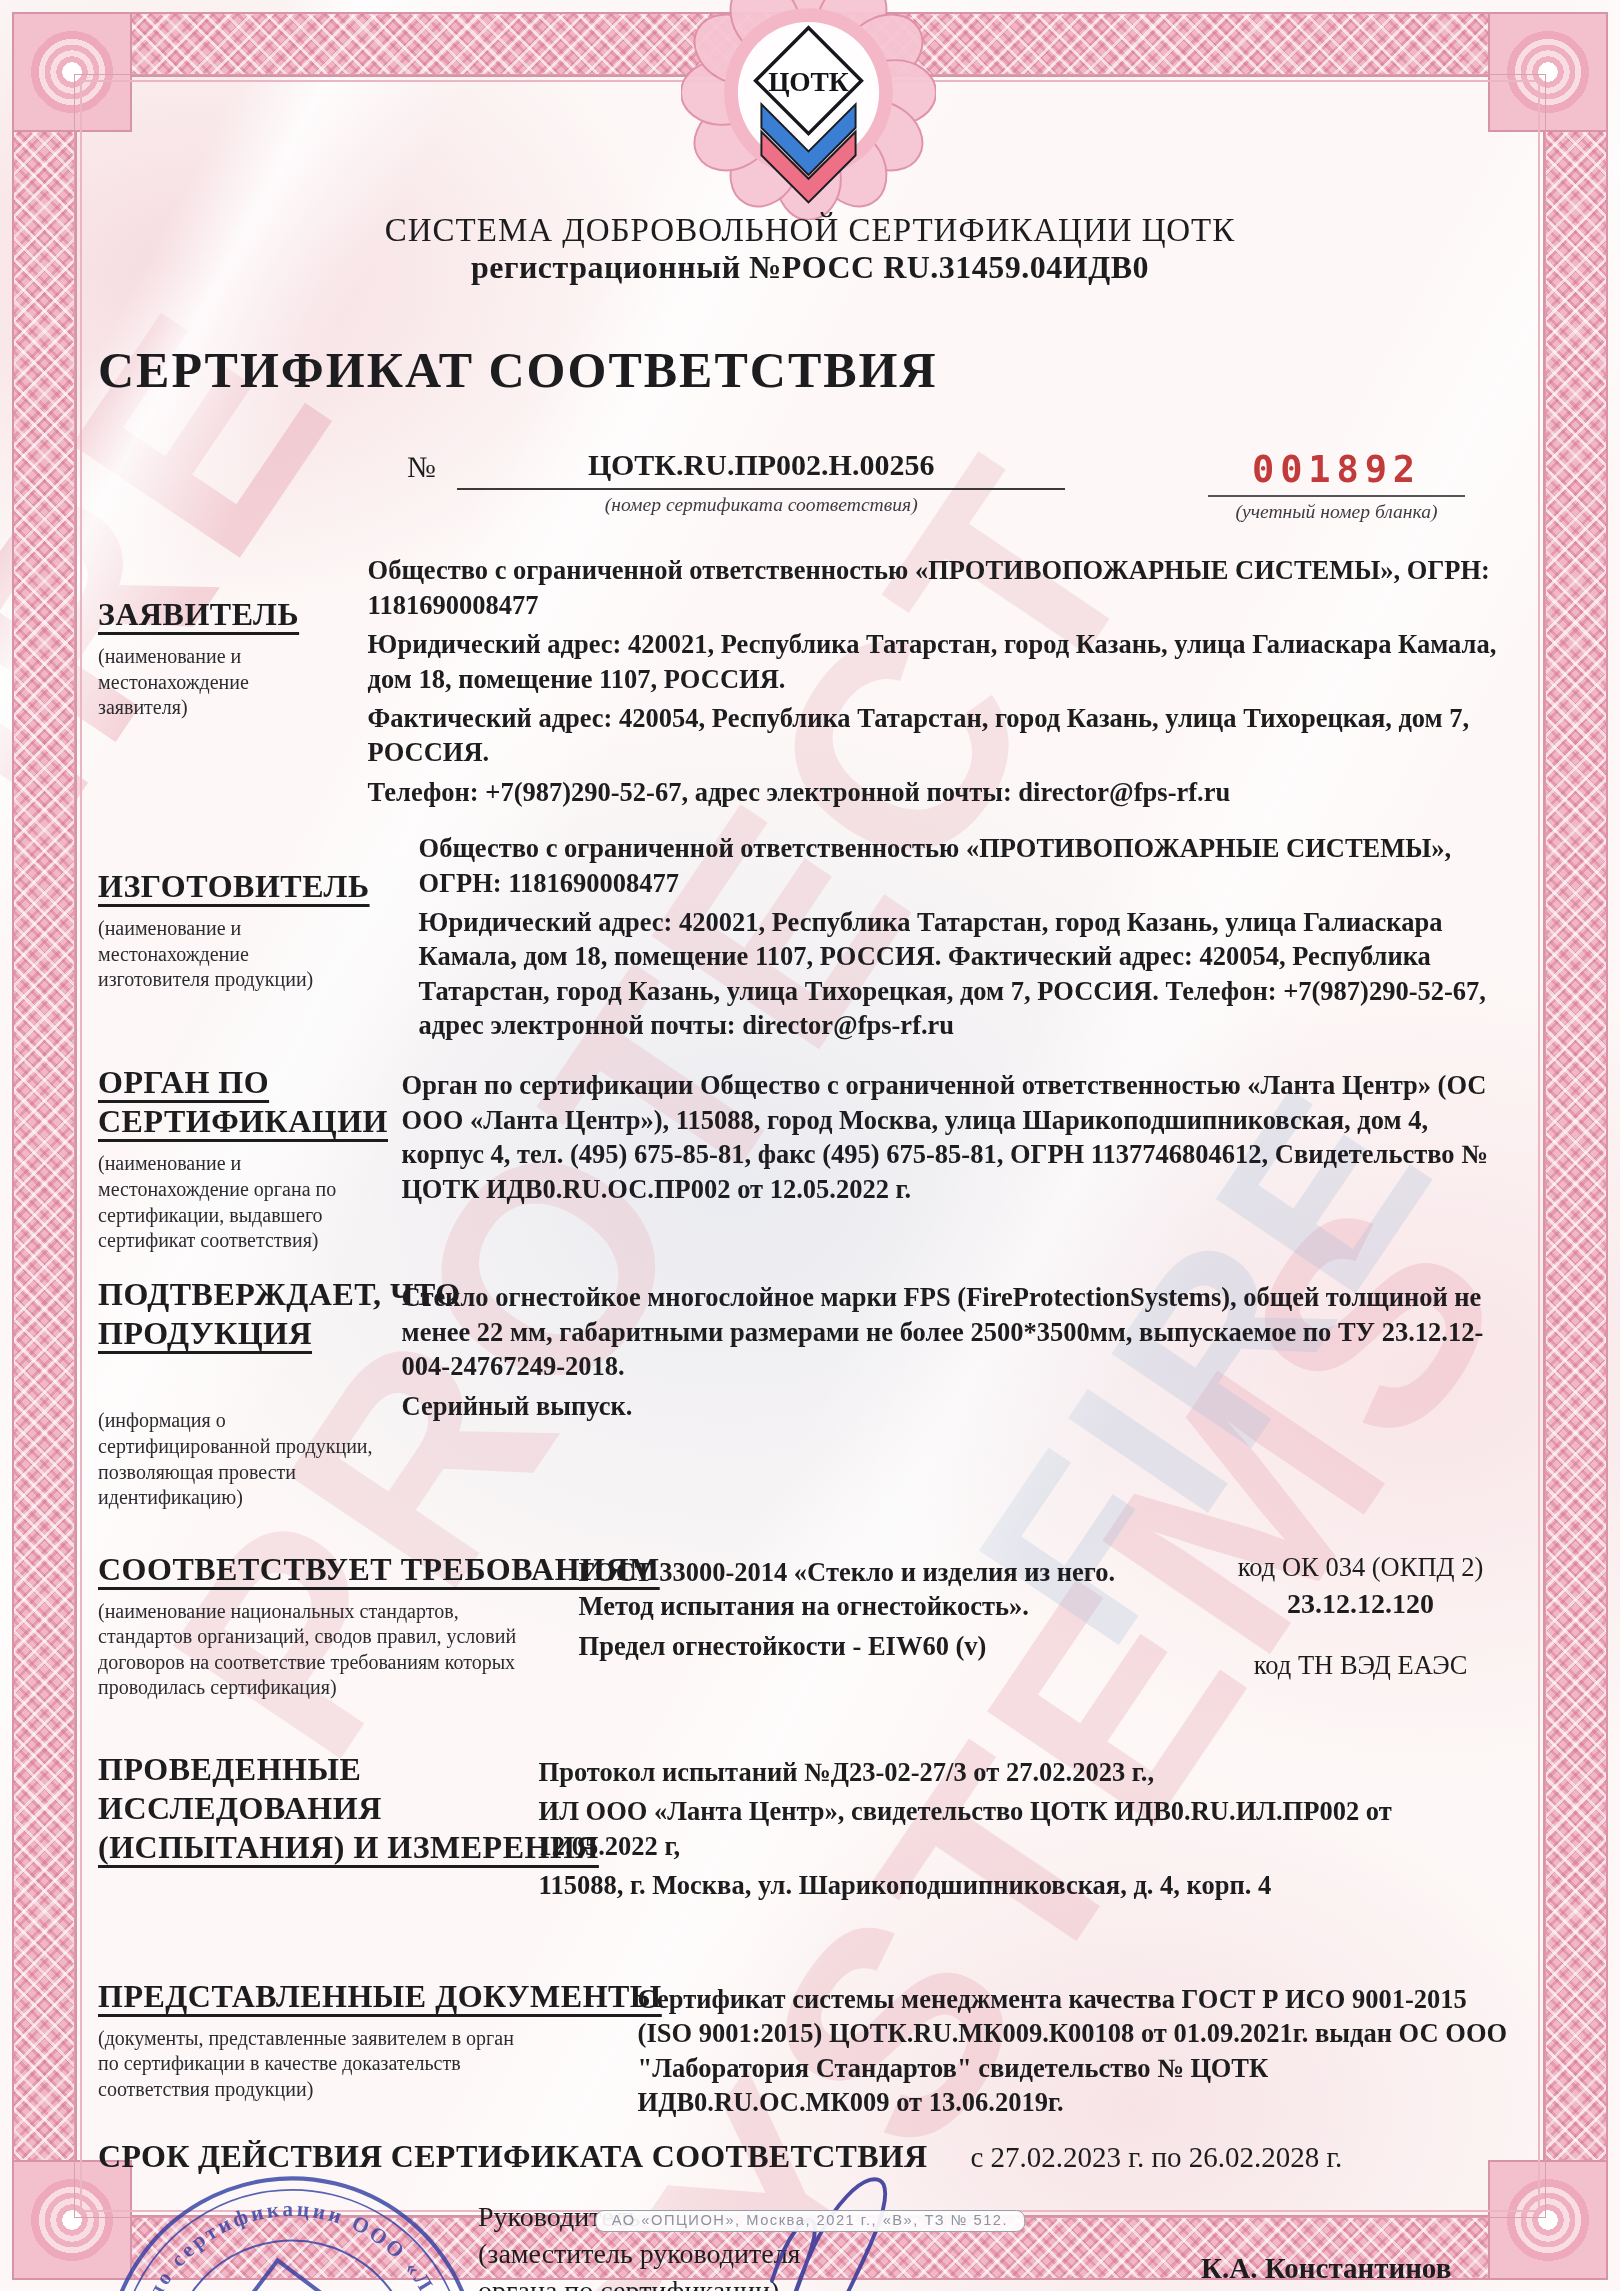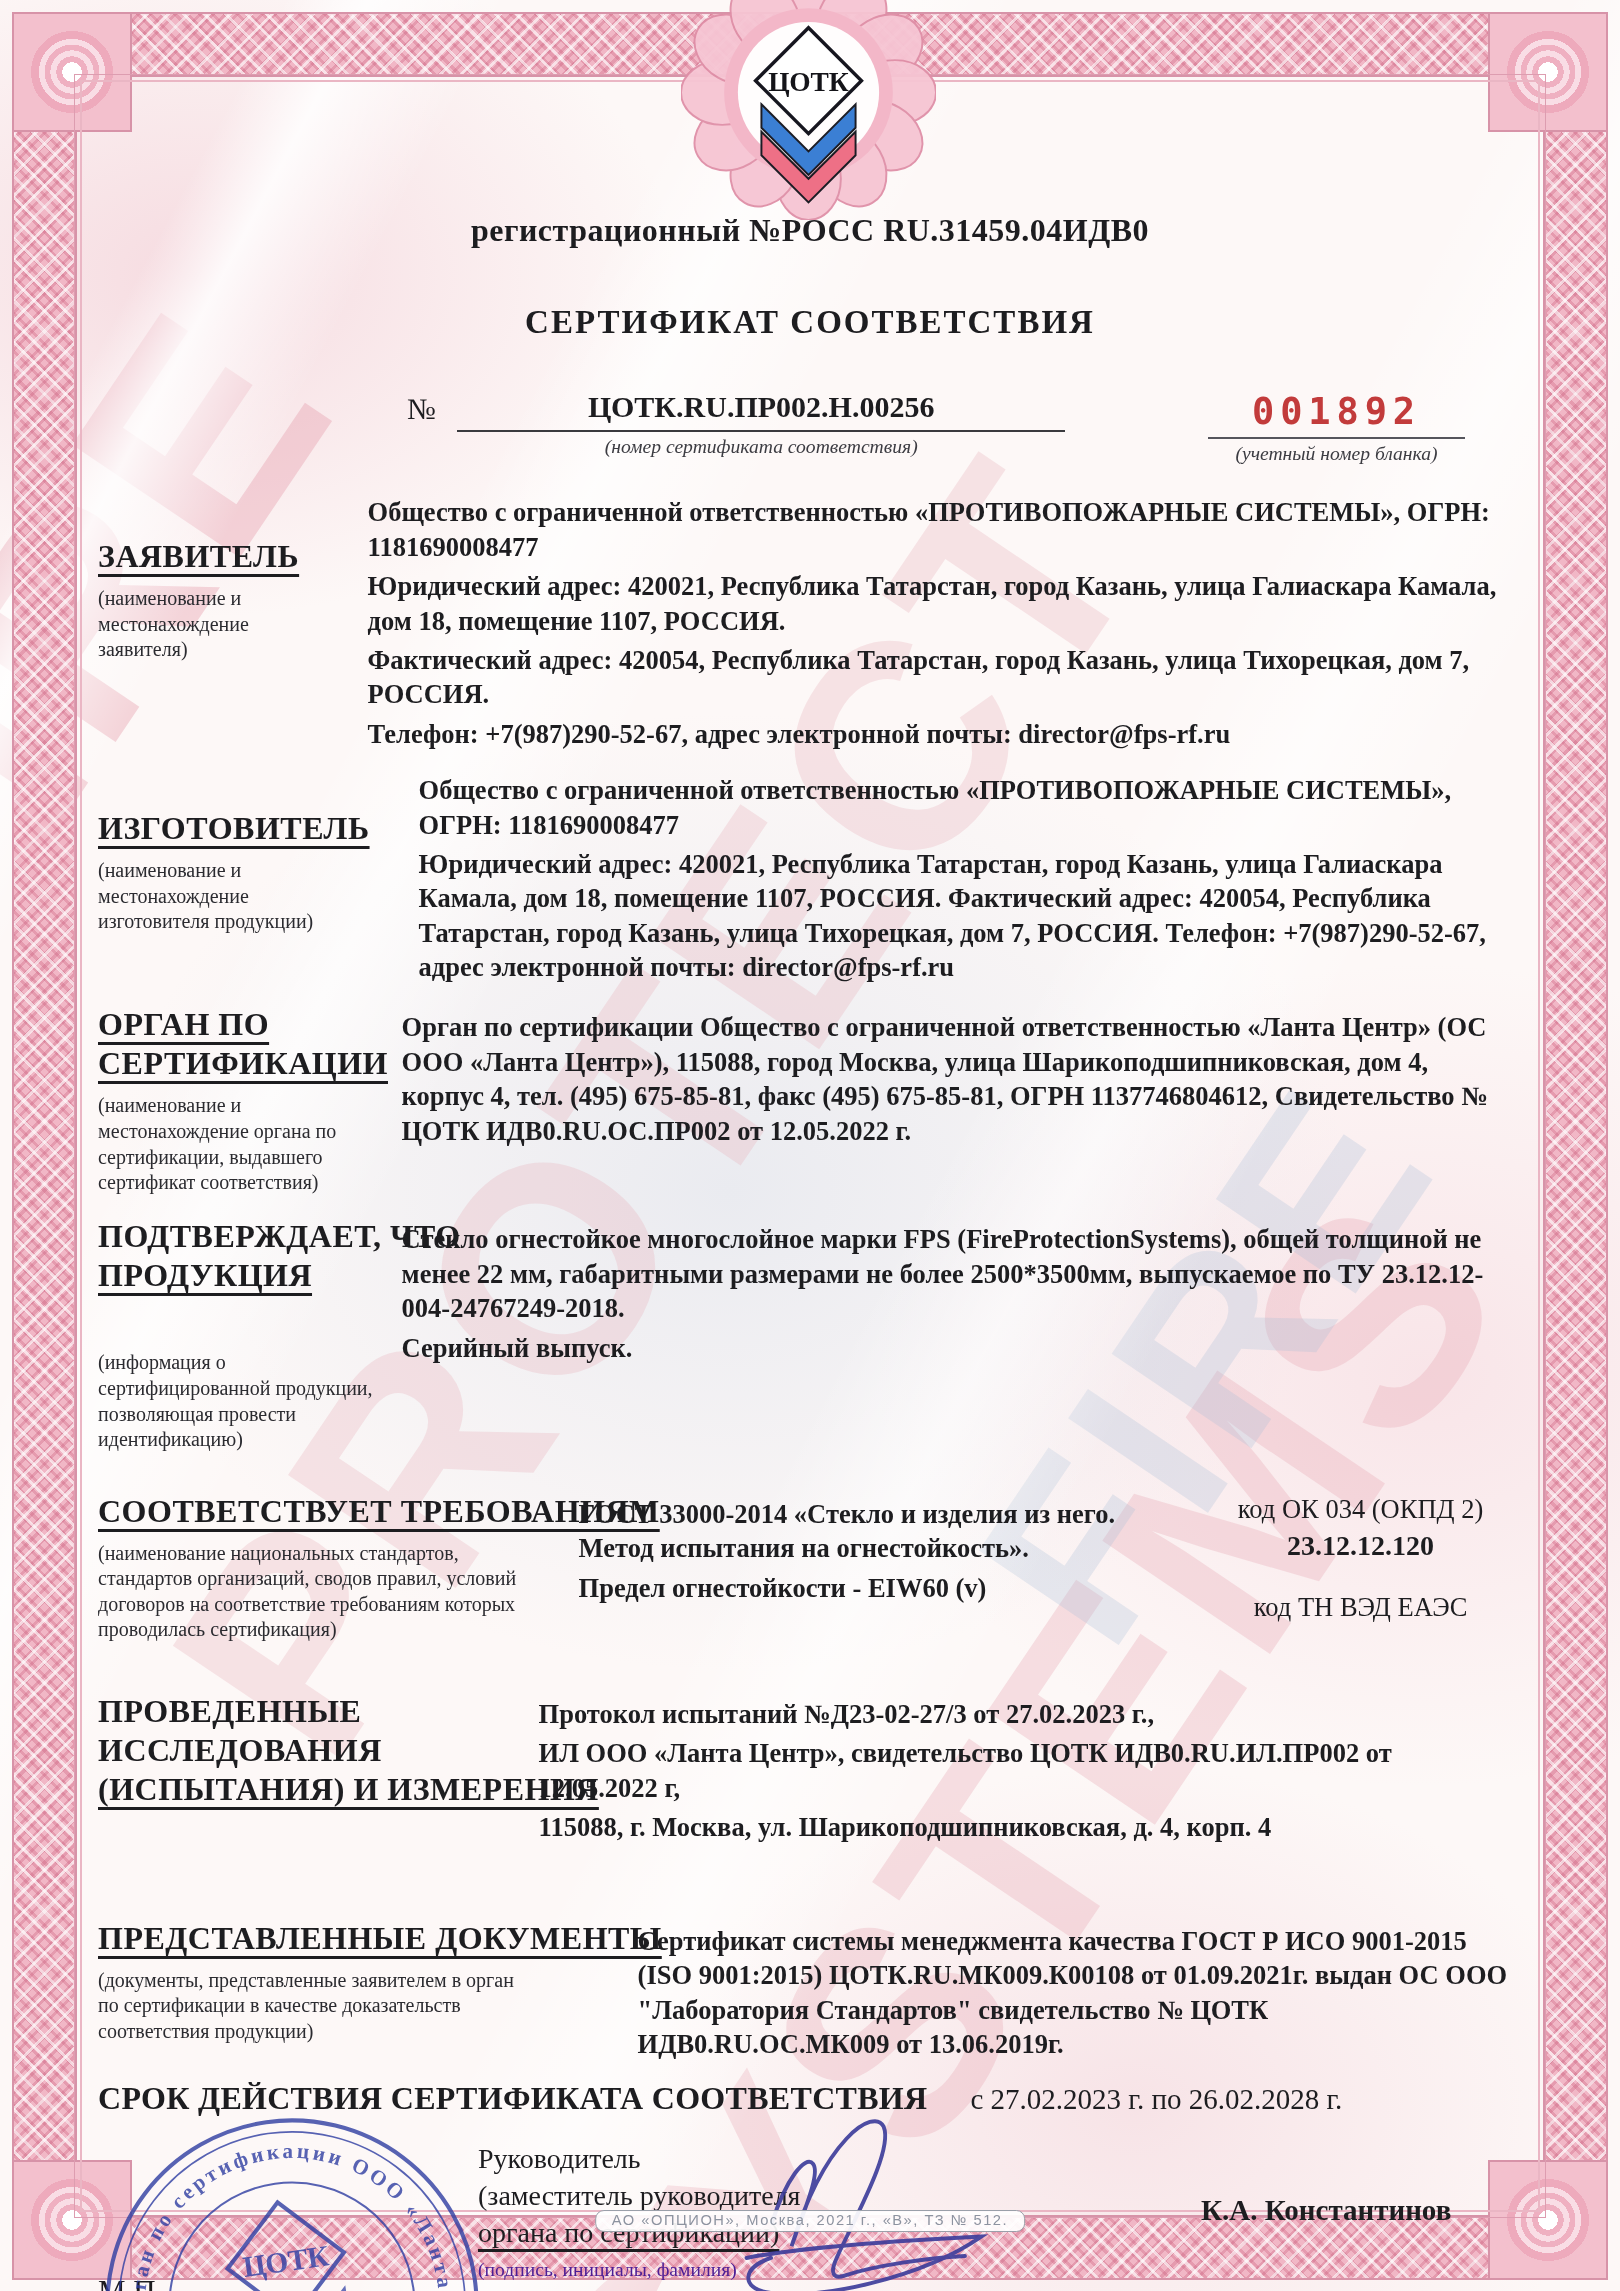--- a/index.html
+++ b/index.html
@@ -47,21 +47,21 @@
   .c-tl{left:11.8px;top:11.8px;} .c-tr{right:11.8px;top:11.8px;}
   .c-bl{left:11.8px;bottom:11.8px;} .c-br{right:11.8px;bottom:11.8px;}
   .innerline{position:absolute;z-index:3;inset:80px;border:2px solid #eab6c4;pointer-events:none;}
   .innerline2{position:absolute;z-index:3;inset:74px;border:1px solid #dd9db0;pointer-events:none;}
   
   .rosette{position:absolute;z-index:4;left:681px;top:-35px;width:255px;height:255px;}
   
   .content{position:relative;z-index:4;padding:212px 98px 0 98px;}
   .sys-line{text-align:center;font-size:33px;letter-spacing:1px;}
   .reg-line{text-align:center;font-size:32px;font-weight:bold;margin-top:0;letter-spacing:0.5px;}
-  .cert-title{text-align:center;font-size:33px;font-weight:bold;letter-spacing:2px;margin-top:55px;}
+  .cert-title{text-align:left;font-size:50px;font-weight:bold;letter-spacing:2px;margin-top:55px;}
   .numrow{display:flex;align-items:flex-start;margin-top:49px;}
   .numsign{font-size:30px;margin-left:309px;padding-top:2px;}
   .numblock{width:608px;margin-left:21.6px;text-align:center;}
   .numvalue{font-size:30px;font-weight:bold;border-bottom:2px solid #3a3a3e;padding-bottom:5.9px;}
   .numcaption{font-size:19.6px;font-style:italic;color:#3c3c42;margin-top:3.9px;}
   .blankblock{width:257px;margin-left:auto;margin-right:57px;text-align:center;}
   .blankvalue{font-family:"DejaVu Sans Mono",monospace;font-size:37px;font-weight:bold;
     color:#c23b3b;letter-spacing:5.9px;border-bottom:2px solid #55555c;padding-bottom:3.9px;}
   
   .sec{display:grid;column-gap:19.6px;}
@@ -154,20 +154,21 @@
     <g>
       <path d="M 82,170 L 130,218 L 178,170 L 178,194 L 130,242 L 82,194 Z" fill="#ee7086" stroke="#1c1c24" stroke-width="2"></path>
       <path d="M 82,142 L 130,190 L 178,142 L 178,166 L 130,214 L 82,166 Z" fill="#3b7fd4" stroke="#1c1c24" stroke-width="2"></path>
       <polygon points="130,64 184,118 130,172 76,118" fill="#ffffff" stroke="#16161f" stroke-width="3.5"></polygon>
       <text x="130" y="128" text-anchor="middle" font-size="28" font-weight="bold" fill="#141419">ЦОТК</text>
     </g>
   </svg>
 
   <div class="content">
 
+    <div class="sys-line">СИСТЕМА ДОБРОВОЛЬНОЙ СЕРТИФИКАЦИИ ЦОТК</div>
     <div class="reg-line">регистрационный №РОСС RU.31459.04ИДВ0</div>
     <div class="cert-title">СЕРТИФИКАТ СООТВЕТСТВИЯ</div>
 
     <div class="numrow">
       <span class="numsign">№</span>
       <div class="numblock">
         <div class="numvalue">ЦОТК.RU.ПР002.Н.00256</div>
         <div class="numcaption">(номер сертификата соответствия)</div>
       </div>
       <div class="blankblock">

